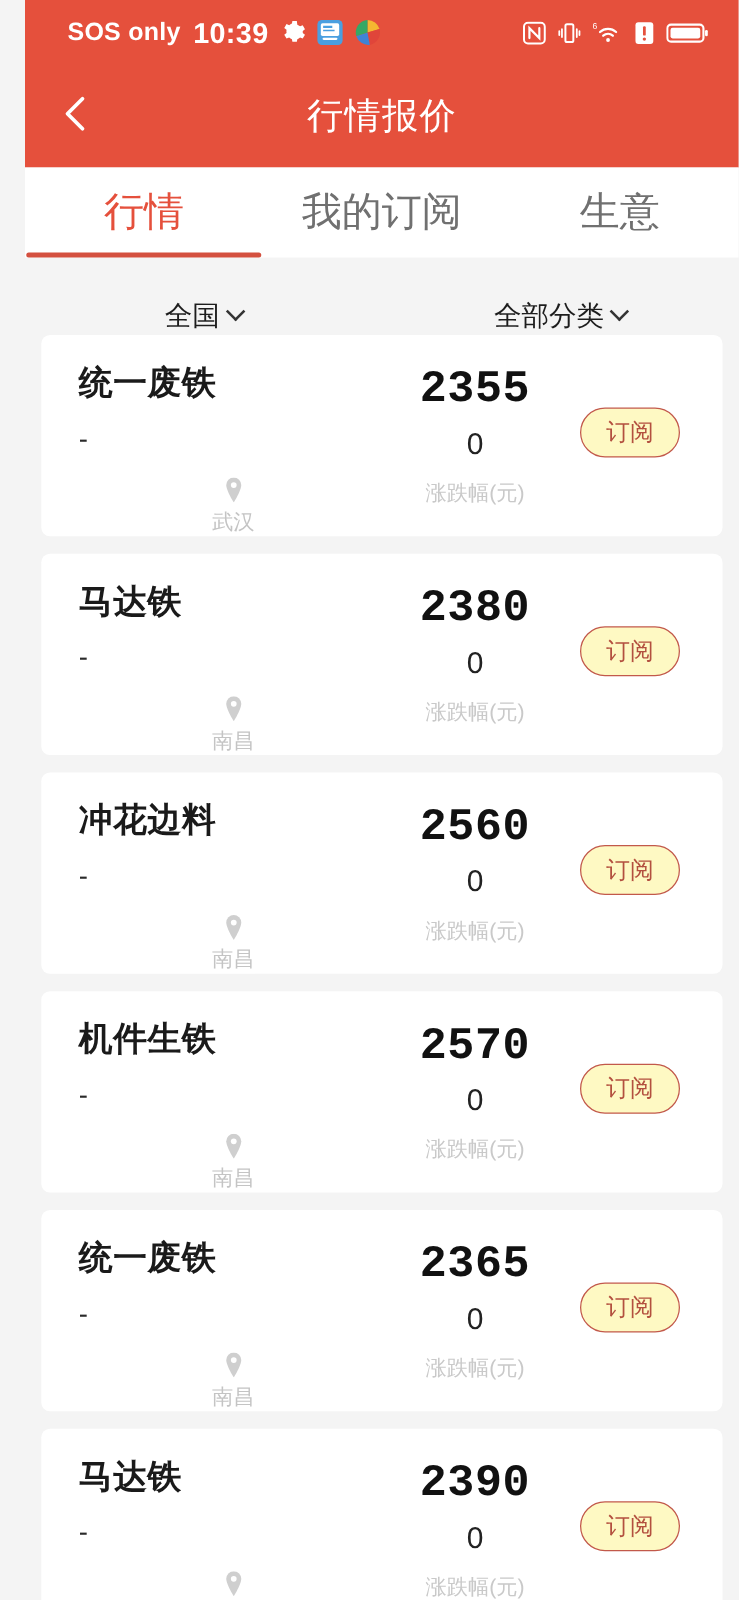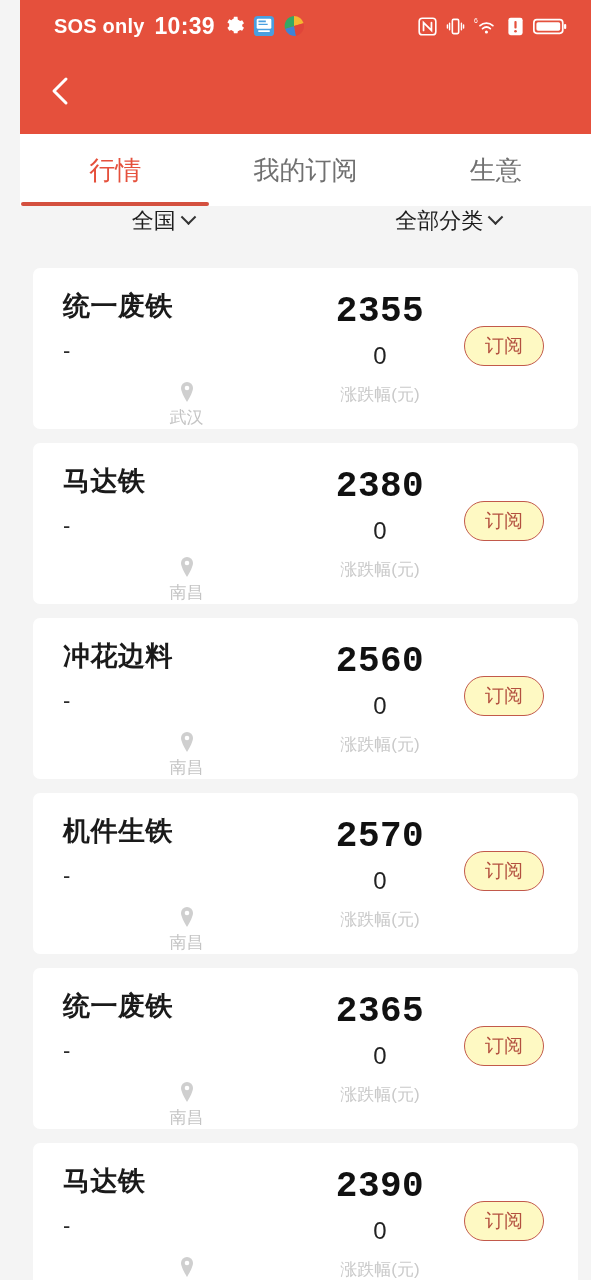--- a/index.html
+++ b/index.html
@@ -33,31 +33,31 @@
     font-size: 29px; font-weight: 400; letter-spacing: 1px;
   }
 
   
   .tabs {
     background: #fff; height: 72px; display: flex; align-items: stretch;
     position: relative;
   }
   .tab {
     flex: 1; display: flex; align-items: center; justify-content: center;
-    font-size: 26px; color: #707070; position: relative;
+    font-size: 32px; color: #707070; position: relative;
   }
   .tab.active { color: #e5503c; }
   .tab.active .tab-underline {
     position: absolute; bottom: 0; left: 50%; transform: translateX(-50%);
     width: 188px; height: 4px; background: #d4503f; border-radius: 2px;
   }
 
   
   .filters {
-    height: 62px; display: flex; align-items: flex-start;
+    height: 62px; display: flex; align-items: flex-end;
     background: #f4f4f4;
   }
   .filter {
     flex: 1; display: flex; align-items: center; justify-content: center;
     gap: 7px; font-size: 22px; color: #1d1d1d;
   }
   .chev {
     display: inline-block; width: 11px; height: 11px;
     border-right: 2px solid #333; border-bottom: 2px solid #333;
     transform: rotate(45deg) translate(-3px,-3px);
@@ -179,20 +179,21 @@
     </div>
 
     <div class="navbar">
       <div class="back-btn">
         <span>
           <svg width="26" height="32" viewBox="0 0 26 32">
             <path d="M19 4 L7 16 L19 28" fill="none" stroke="#fff" stroke-width="3" stroke-linecap="round" stroke-linejoin="round"></path>
           </svg>
         </span>
       </div>
+      <div class="nav-title">行情报价</div>
     </div>
   </div>
 
   <div class="tabs">
     <div class="tab active">
       <span>行情</span>
       <span class="tab-underline"></span>
     </div>
     <div class="tab">
       <span>我的订阅</span>

